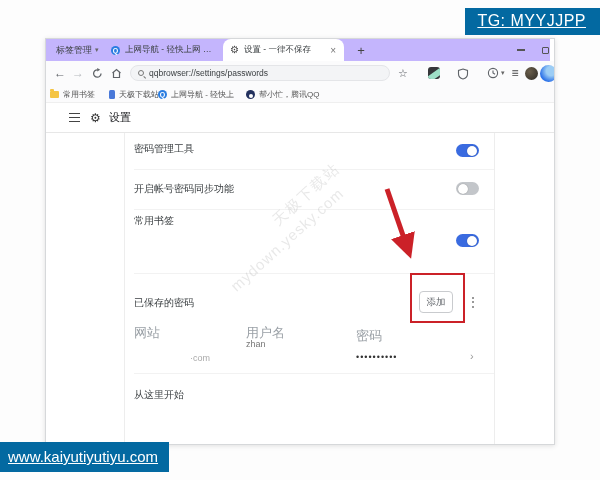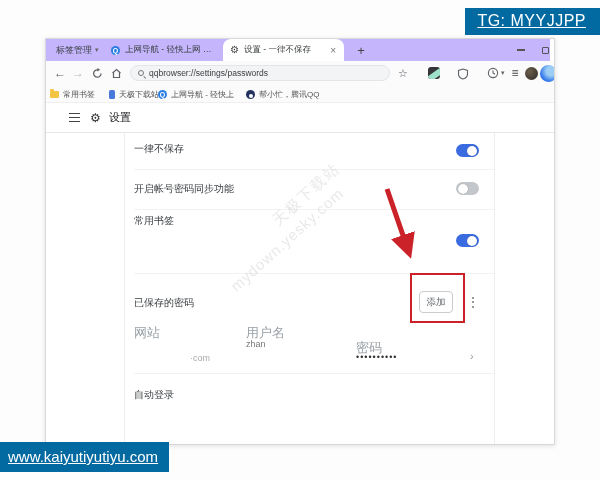--- a/index.html
+++ b/index.html
@@ -198,21 +198,21 @@
           <i></i>
           <i></i>
           <i></i>
         </span>
       <span class="hdr-gear">⚙</span>
       <span class="hdr-title">设置</span>
     </div>
     <div class="vline vl-l"></div>
     <div class="vline vl-r"></div>
 
-    <div class="s-label" style="top:39px">一律不保存</div>
+    <div class="s-label" style="top:39px">密码管理工具</div>
     <div class="toggle on" style="top:41px">
         <span class="knob"></span>
       </div>
 
     <div class="hdiv" style="top:66px"></div>
 
     <div class="s-label" style="top:79px">开启帐号密码同步功能</div>
     <div class="toggle" style="top:79px">
         <span class="knob"></span>
       </div>
@@ -229,32 +229,32 @@
     <div class="s-label" style="top:193px">已保存的密码</div>
     <div class="add-btn">添加</div>
     <div class="more-dots">
         <i></i>
         <i></i>
         <i></i>
       </div>
 
     <div class="col-h" style="left:88px;top:221px">网站</div>
     <div class="col-h" style="left:200px;top:221px">用户名</div>
-    <div class="col-h" style="left:310px;top:236px">密码</div>
+    <div class="col-h" style="left:310px;top:224px">密码</div>
 
     <div>
       <div class="cell" style="left:144px;top:250px;color:#aaa">·com</div>
       <div class="cell" style="left:200px;top:236px">zhan</div>
       <div class="cell pw-cell" style="left:310px;top:249px">••••••••••</div>
       <div class="chev" style="top:247px">›</div>
     </div>
 
     <div class="hdiv" style="top:270px"></div>
 
-    <div class="s-label" style="top:285px">自动登录</div>
+    <div class="s-label" style="top:285px">从这里开始</div>
 
     <div class="diag diag-1">天极下载站</div>
     <div class="diag diag-2">mydown.yesky.com</div>
 
     <div class="red-box"></div>
     <svg class="anno-svg" viewBox="0 0 448 343">
       <defs>
         <marker id="ah" markerWidth="5" markerHeight="5" refX="2.5" refY="2.5" orient="auto">
           <path d="M0 0 L5 2.5 L0 5 z" fill="#cb2128"></path>
         </marker>

